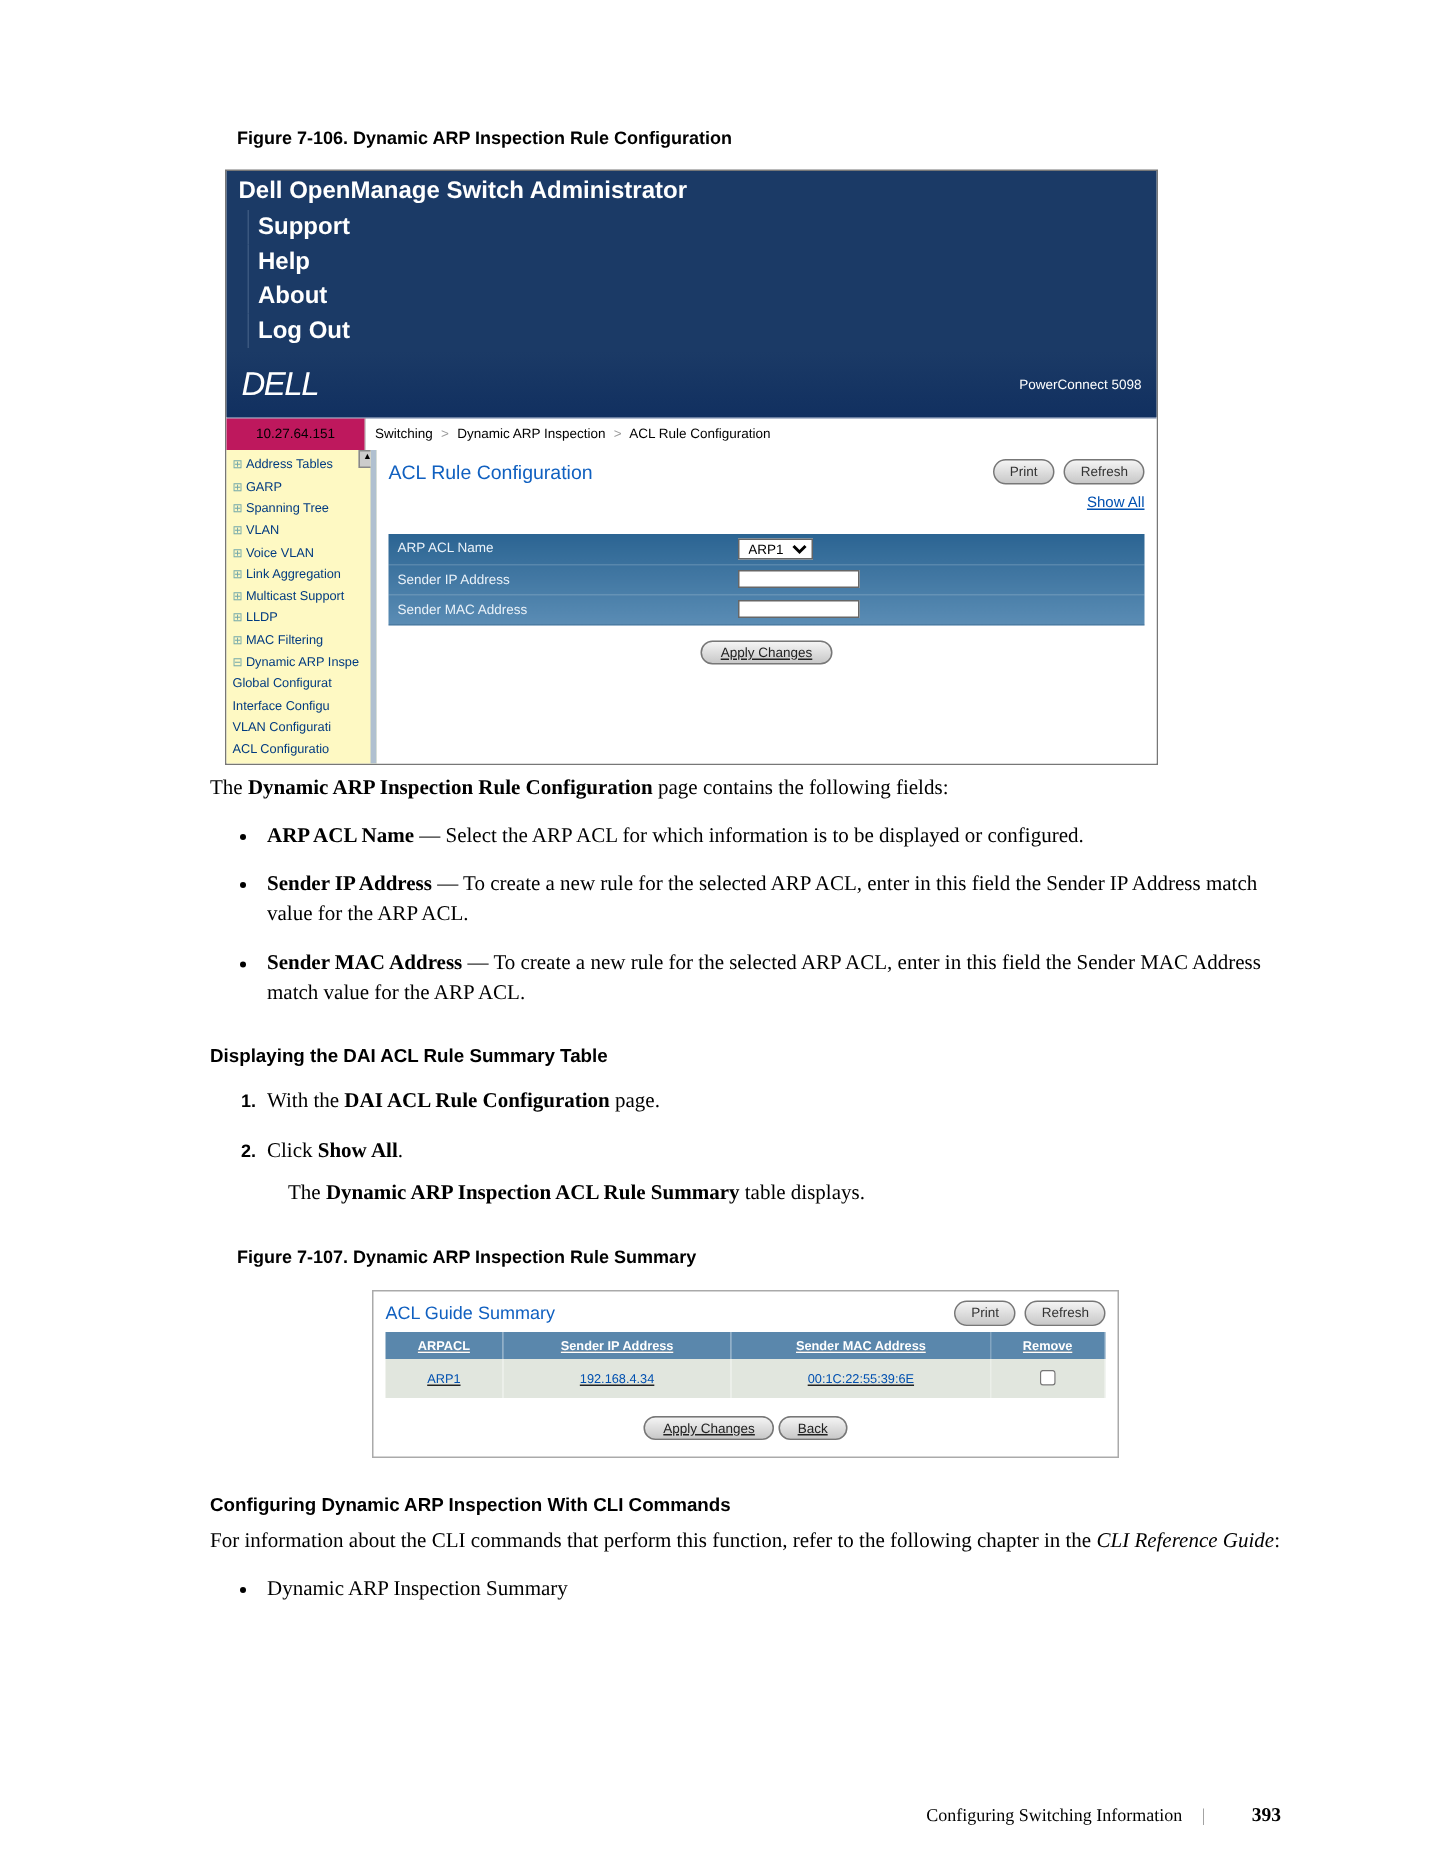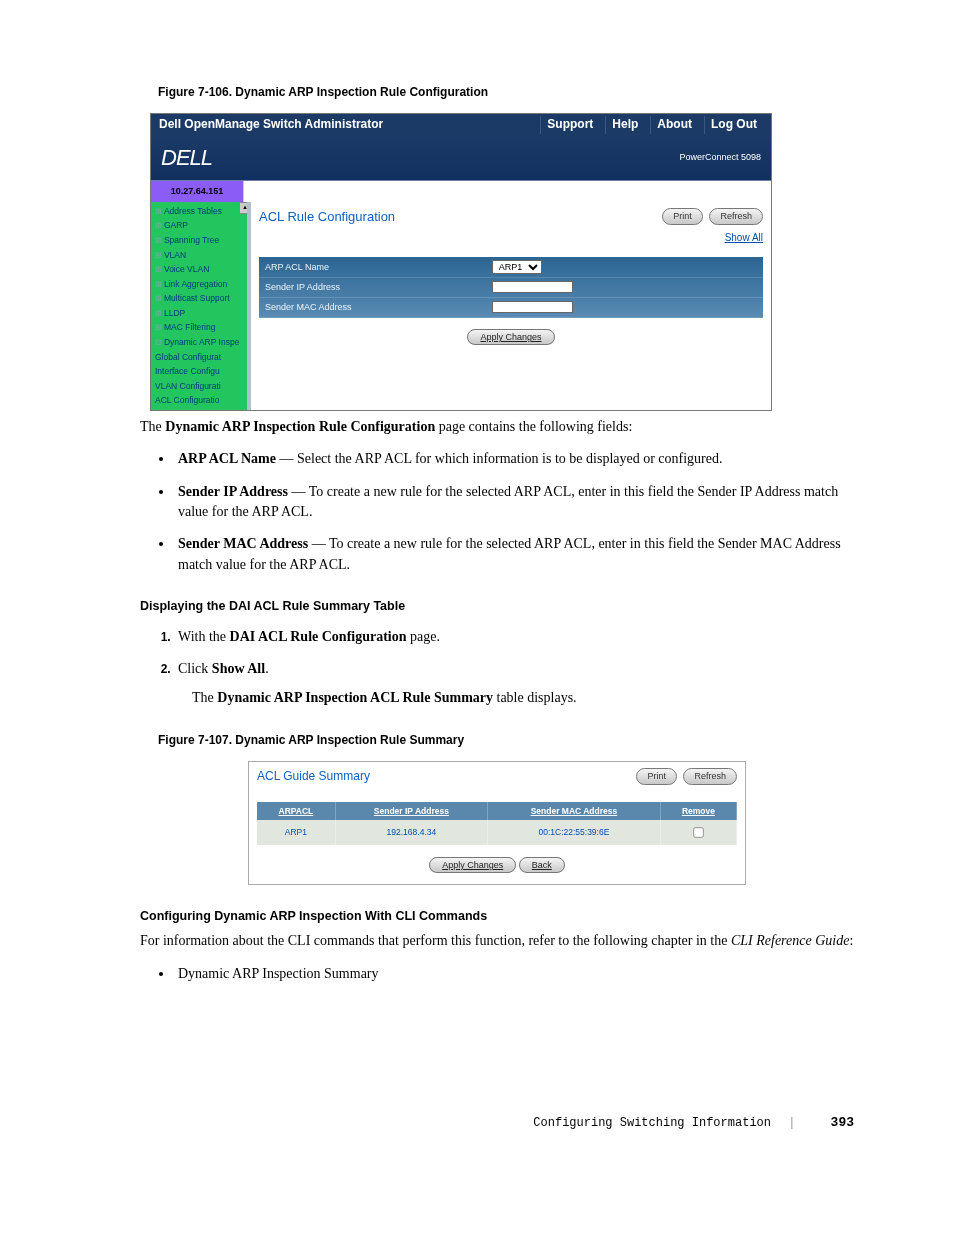--- a/index.html
+++ b/index.html
@@ -23,64 +23,65 @@
     font-size: 12.5px;
     margin: 22px 0 6px 0;
   }
   .body-text { margin: 6px 0 6px 0; }
   ul.bullets, ol.steps { margin: 6px 0 6px 30px; padding: 0; }
   ul.bullets li, ol.steps li { margin: 12px 0 8px 4px; padding-left: 4px; }
   ol.steps { list-style: decimal; font-family: Arial, Helvetica, sans-serif; font-weight: bold; font-size: 12px; }
   ol.steps li > span { font-family: "Times New Roman", Times, serif; font-weight: normal; font-size: 14px; }
   .step-sub { margin: 6px 0 6px 52px; }
   .italic { font-style: italic; }
-  .footer { margin-top: 130px; text-align: right; font-size: 12px; font-family: Liberation Mono, monospace; }
+  .footer { margin-top: 130px; text-align: right; font-size: 12px; }
   .footer .pg { font-weight: bold; font-size: 13px; margin-left: 18px; }
   .footer .sep { margin: 0 10px; color: #999; }
 
   
   .app-window {
     margin-left: 10px;
     border: 1px solid #777;
     width: 620px;
     display: flex;
     flex-direction: column;
     font-family: Arial, Helvetica, sans-serif;
     font-size: 10px;
   }
   .app-bar {
     background: #1b3a66;
     color: #fff;
     display: flex;
     padding: 2px 8px;
-    font-size: 12px;
+    font-size: 16px;
     font-weight: bold;
+    flex-direction: column;
   }
   .app-bar .title { flex: 1; }
   .app-bar .menu-item { margin-left: 6px; padding: 0 6px; border-left: 1px solid #3a577f; }
   .logo-row {
     background: linear-gradient(#1b3a66 0%, #113060 100%);
     color: #fff;
     display: flex;
     align-items: center;
     padding: 6px 10px;
   }
   .logo { font-weight: normal; font-size: 22px; font-style: italic; letter-spacing: -1px; }
   .device-label { flex: 1; text-align: right; font-size: 9px; }
   .crumb-row { display: flex; border-top: 1px solid #6b7fa1; background: #fff; }
   .crumb-left {
-    width: 92px; background: #8b5cf6; text-align: center;
-    border-right: 1px solid #ccc; font-size: 9px; font-weight: bold; padding: 4px 0;
+    width: 92px; background: #be185d; text-align: center;
+    border-right: 1px solid #ccc; font-size: 9px; font-weight: normal; padding: 4px 0;
   }
   .crumb-right { flex: 1; font-size: 9px; padding: 4px 6px; }
   .crumb-right .sep2 { color: #999; margin: 0 3px; }
   .main-row { display: flex; min-height: 170px; }
   .nav-pane {
     width: 92px;
-    background: #22c55e;
+    background: #fef9c3;
     border-right: 4px solid #b0c0d0;
     padding: 2px 2px;
     overflow: hidden;
     position: relative;
   }
   .nav-pane ul { list-style: none; margin: 0; padding: 0; }
   .nav-pane li { font-size: 8.5px; color: #003a80; padding: 1px 0 1px 2px; white-space: nowrap; }
   .nav-pane li::before { content: "⊞ "; color: #7aa; font-size: 8px; }
   .nav-pane li.open::before { content: "⊟ "; }
   .nav-pane li.leaf::before { content: " "; }
@@ -148,21 +149,22 @@
     font-family: Arial, Helvetica, sans-serif;
     font-size: 9px;
     padding: 6px 8px 12px 8px;
     color: #222;
   }
   .summary-header { display: flex; align-items: center; }
   .summary-title { color: #1060c0; font-size: 12px; flex: 1; }
   .summary-table {
     width: 100%;
     border-collapse: collapse;
-    margin-top: 16px;
+    margin-top: 4px;
+    text-decoration: underline;
   }
   .summary-table th {
     background: #5a87ac;
     color: #fff;
     font-size: 8.5px;
     font-weight: bold;
     text-decoration: underline;
     padding: 3px 4px;
     border-right: 1px solid rgba(255,255,255,.25);
     text-align: center;
@@ -190,20 +192,27 @@
     <div class="menu-item">Help</div>
     <div class="menu-item">About</div>
     <div class="menu-item">Log Out</div>
   </div>
   <div class="logo-row">
     <div class="logo">DELL</div>
     <div class="device-label">PowerConnect 5098</div>
   </div>
   <div class="crumb-row">
     <div class="crumb-left">10.27.64.151</div>
+    <div class="crumb-right">
+      <span>Switching</span>
+      <span class="sep2">&gt;</span>
+      <span>Dynamic ARP Inspection</span>
+      <span class="sep2">&gt;</span>
+      <span>ACL Rule Configuration</span>
+    </div>
   </div>
   <div class="main-row">
     <div class="nav-pane">
       <div class="scroll-arrow">▴</div>
       <ul>
         <li>Address Tables</li>
         <li>GARP</li>
         <li>Spanning Tree</li>
         <li>VLAN</li>
         <li>Voice VLAN</li>

